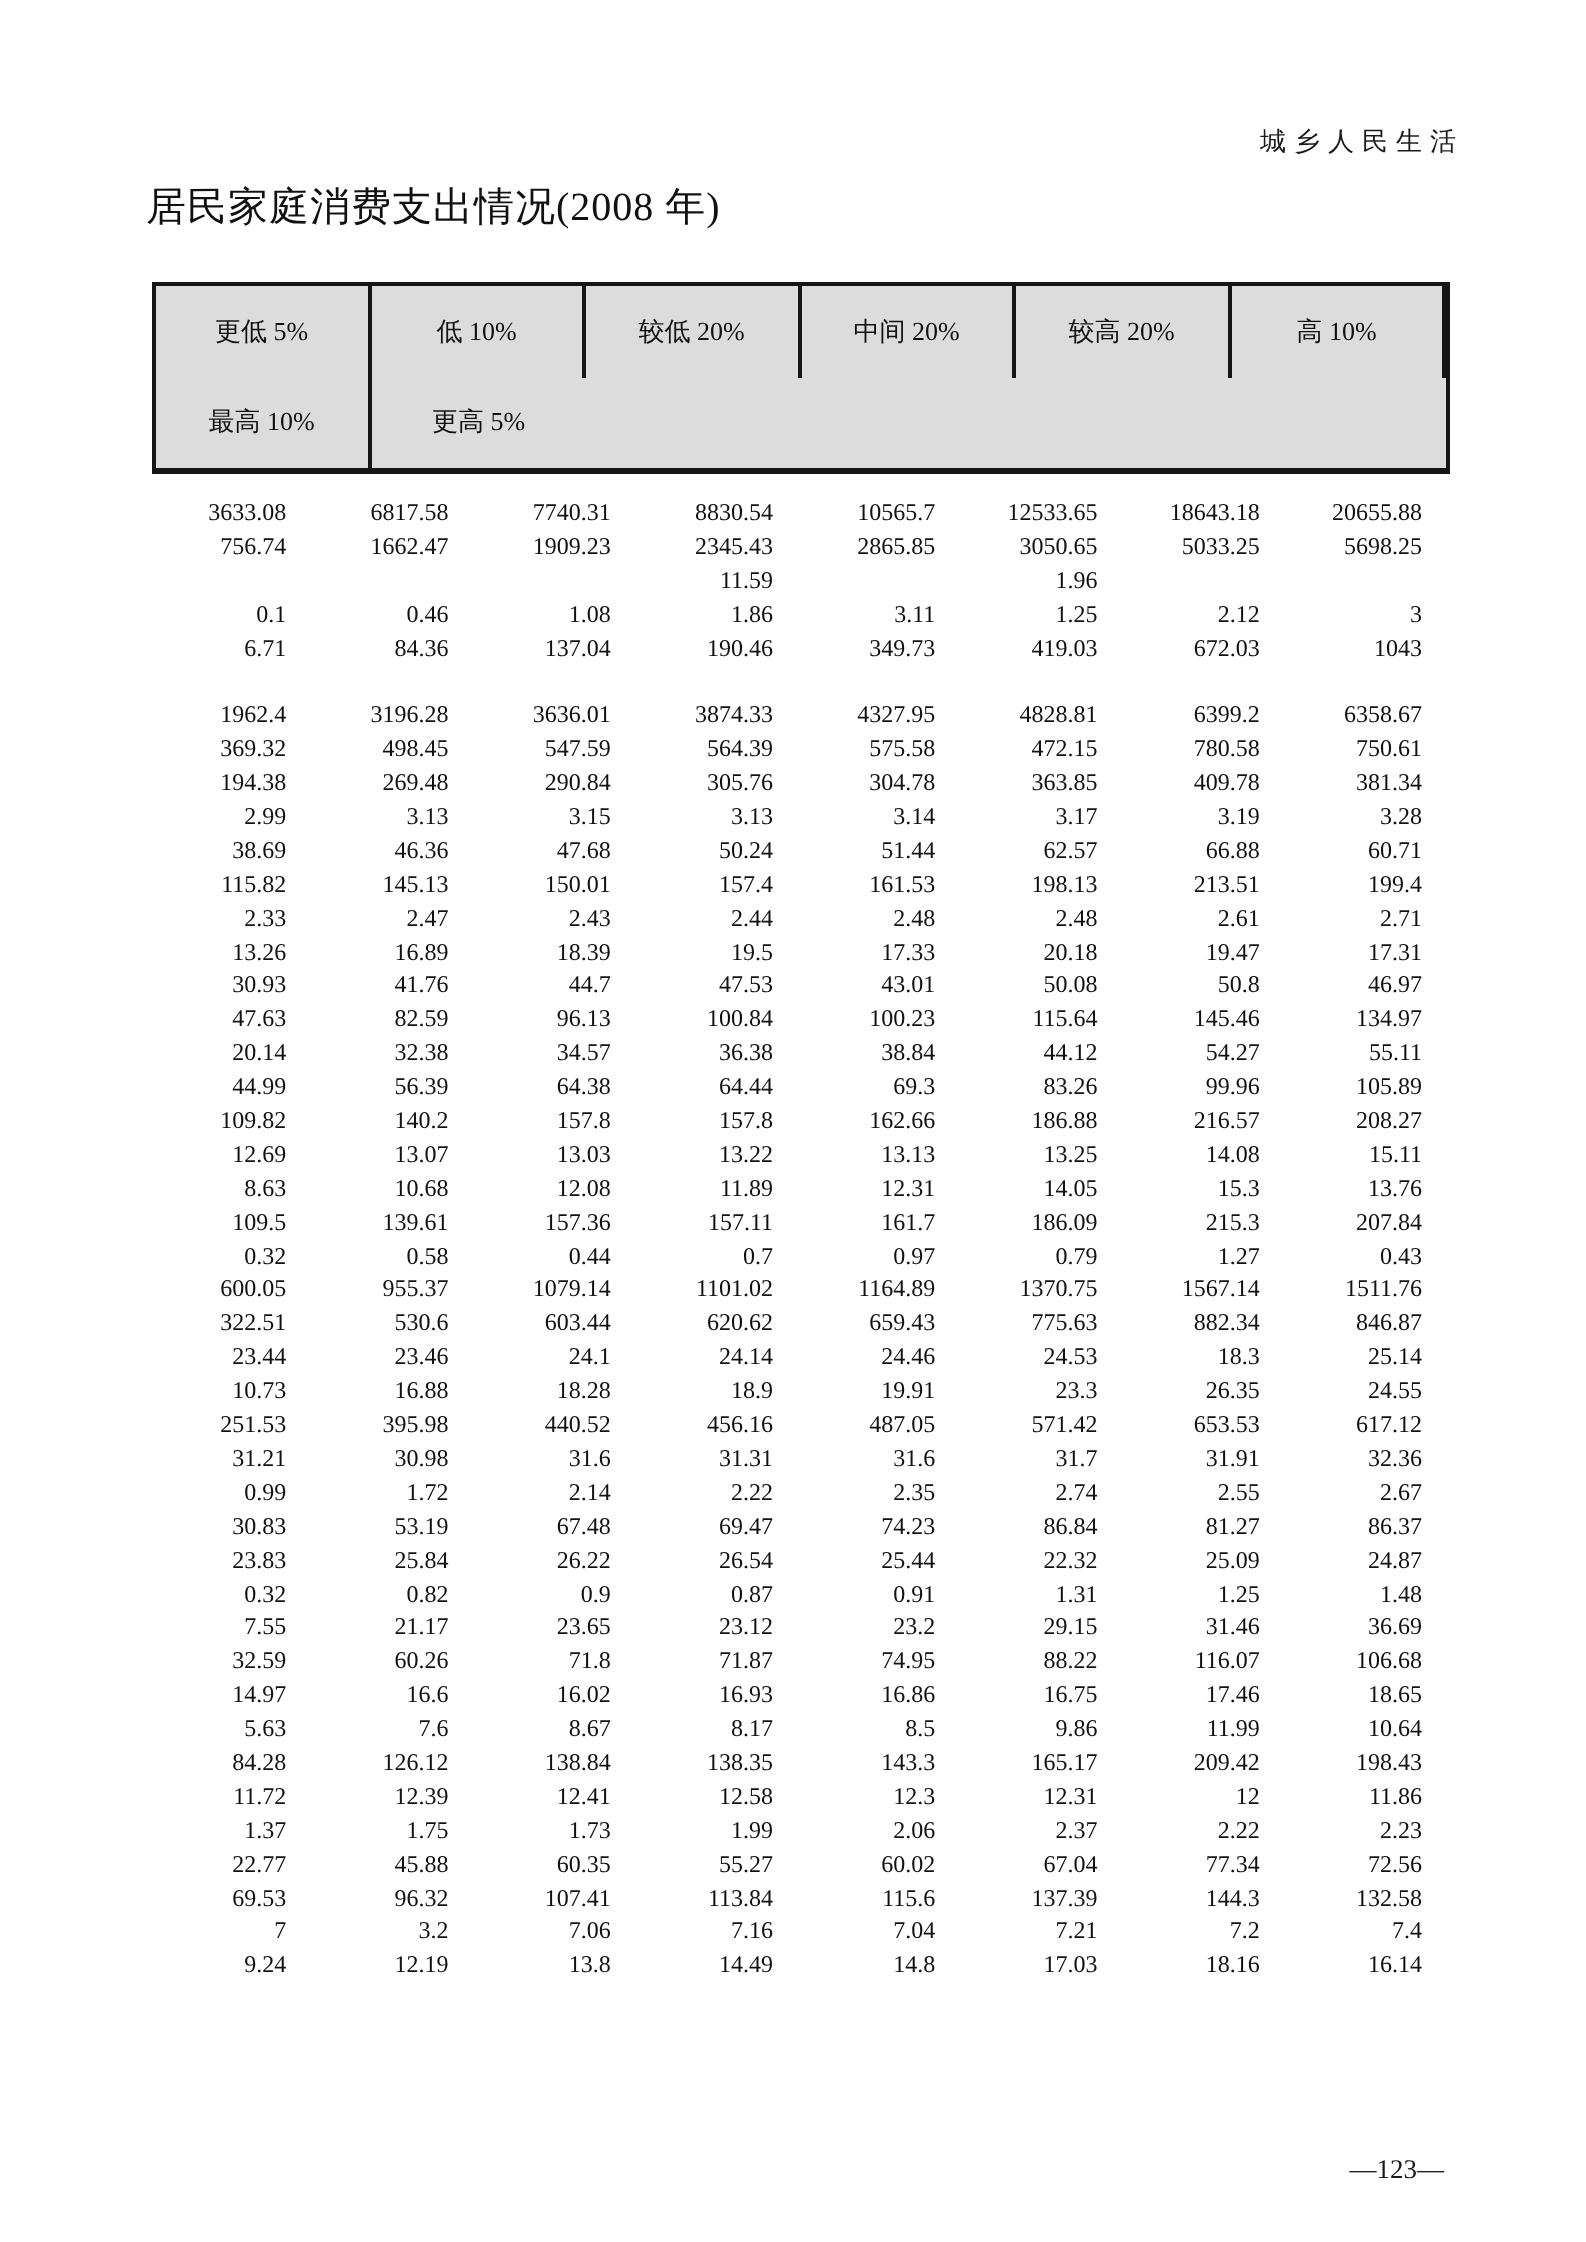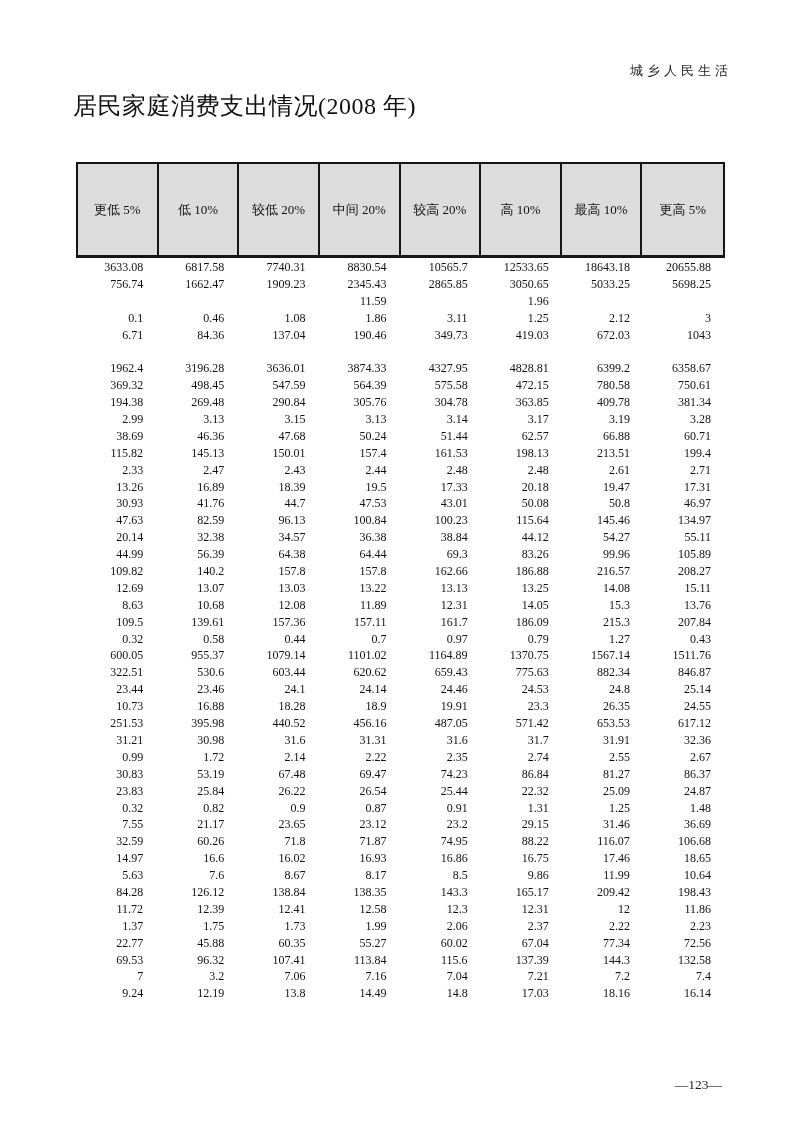--- a/index.html
+++ b/index.html
@@ -16,56 +16,55 @@
     position:absolute;
     top:62px;right:61px;
     font-size:13px;
     letter-spacing:4px;
     color:#1a1a1a;
     margin-left:12px;
   }
   .doc-title{
     position:absolute;
     top:90px;left:73px;
-    font-size:24px;
+    font-size:20px;
     font-weight:400;
     letter-spacing:0.5px;
     margin:0;
     color:#111;
     text-align:right;
   }
   .data-table{
     position:absolute;
     left:76px;top:141px;
     width:649px;
   }
   .thead{
     display:grid;
-    grid-template-columns:repeat(8,1fr);
+    grid-template-columns:repeat(6,1fr);
     background:#dcdcdc;
     border-top:2px solid #151515;
     border-bottom:3px solid #151515;
     border-left:2px solid #151515;
     border-right:2px solid #151515;
     height:91px;
     box-sizing:content-box;
-    margin-top:21px;
   }
   .th{
     display:flex;
     align-items:center;
     justify-content:center;
     font-size:13px;
     border-right:2px solid #151515;
     white-space:nowrap;
     color:#111;
   }
   .th:last-child{border-right:none;}
   .tbody{
-    padding-top:1px;
+    padding-top:11px;
   }
   .tr{
     display:grid;
     grid-template-columns:repeat(8,1fr);
     height:16.9px;
   }
   .td{
     text-align:right;
     padding-right:14px;
     font-size:12px;
@@ -352,21 +351,21 @@
           <div class="td">882.34</div>
           <div class="td">846.87</div>
         </div>
         <div class="tr">
           <div class="td">23.44</div>
           <div class="td">23.46</div>
           <div class="td">24.1</div>
           <div class="td">24.14</div>
           <div class="td">24.46</div>
           <div class="td">24.53</div>
-          <div class="td">24.8</div>
+          <div class="td">18.3</div>
           <div class="td">25.14</div>
         </div>
         <div class="tr">
           <div class="td">10.73</div>
           <div class="td">16.88</div>
           <div class="td">18.28</div>
           <div class="td">18.9</div>
           <div class="td">19.91</div>
           <div class="td">23.3</div>
           <div class="td">26.35</div>

